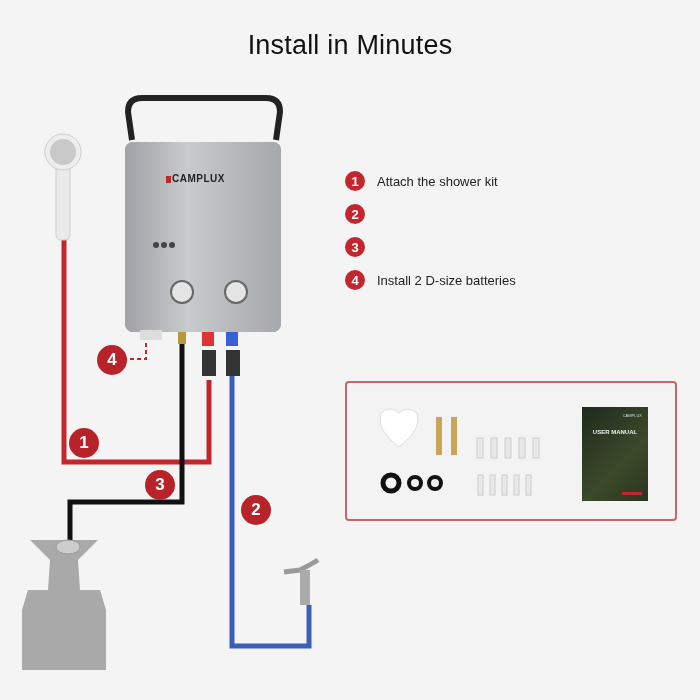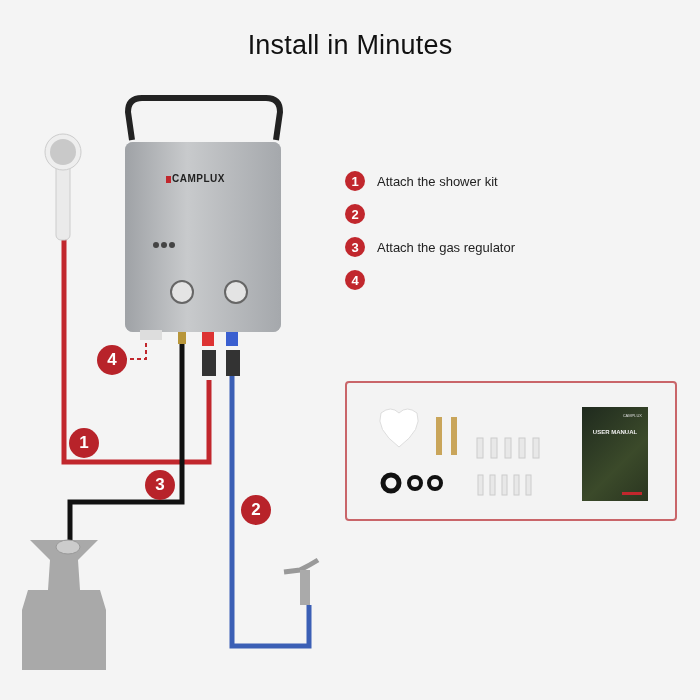--- a/index.html
+++ b/index.html
@@ -81,24 +81,24 @@
 <div class="steps">
   <div class="step">
     <div class="badge">1</div>
     <div class="step-label">Attach the shower kit</div>
   </div>
   <div class="step">
     <div class="badge">2</div>
   </div>
   <div class="step">
     <div class="badge">3</div>
-    <div class="step-label">Attach the gas regulator</div>
   </div>
   <div class="step">
     <div class="badge">4</div>
+    <div class="step-label">Install 2 D-size batteries</div>
   </div>
 </div>
 
 <div class="kit">
   <svg width="230" height="136" style="position:absolute;left:0;top:0;">
     <path d="M34 30 Q44 22 52 30 Q60 22 70 30 Q76 46 52 64 Q28 46 34 30 Z" fill="#fff" stroke="#ddd"></path>
     <rect x="89" y="34" width="6" height="38" fill="#c9a55a"></rect>
     <rect x="104" y="34" width="6" height="38" fill="#c9a55a"></rect>
     <circle cx="44" cy="100" r="8" fill="none" stroke="#111" stroke-width="5"></circle>
     <circle cx="68" cy="100" r="6" fill="none" stroke="#111" stroke-width="4"></circle>

